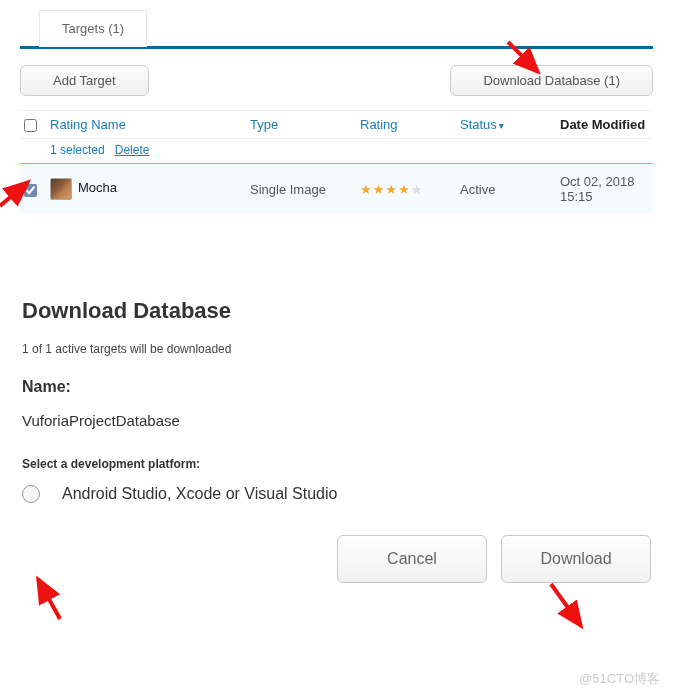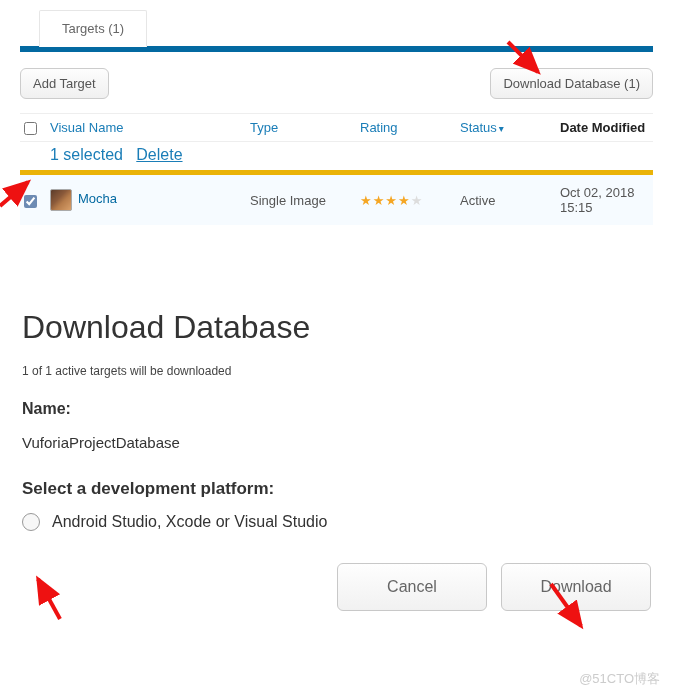--- a/index.html
+++ b/index.html
@@ -10,82 +10,82 @@
     height: 694px;
     position: relative;
     color: #333;
     font-size: 14px;
   }
 
   
   .top-panel {
     padding: 0 20px;
   }
-  .tabs { margin-top: 10px; border-bottom: 6px solid #0369a1; display: flex; padding-left: 19px; }
+  .tabs { margin-top: 10px; border-bottom: 3px solid #0369a1; display: flex; padding-left: 19px; }
   .tab {
     padding: 10px 22px;
     border: 1px solid #e6e6e6;
     border-bottom: 1px solid #fff;
     color: #666;
     font-size: 13px;
     margin-bottom: -1px;
     background:#fff;
     border-radius: 2px 2px 0 0;
   }
 
   .button-row {
     display: flex;
     justify-content: space-between;
     padding: 16px 0 14px 0;
   }
   .btn-grey {
     background: linear-gradient(#fdfdfd,#f0f0f0);
     border: 1px solid #ccc;
     color: #555;
-    padding: 7px 12px;
+    padding: 7px 32px;
     font-size: 13px;
     border-radius: 6px;
     cursor: pointer;
   }
 
   table.targets { width: 100%; border-collapse: collapse; font-size: 13px; }
   table.targets th {
     text-align: left;
     color: #1a7db7;
     font-weight: 400;
     padding: 6px 4px;
     border-top: 1px solid #eee;
     border-bottom: 1px solid #eee;
   }
   table.targets th.dark { color:#222; font-weight:700; }
   .sel-row td {
     color:#1a7db7;
-    font-size:16px;
+    font-size:12px;
     padding: 4px 4px 6px 4px;
-    border-bottom:5px solid #eab308;
+    border-bottom:1px solid #eab308;
   }
 
   table.targets td.data { padding: 10px 4px; color:#555; vertical-align: middle; background:#f6fbff; }
-  table.targets td.data a { color:#0369a1; text-decoration:none; }
+  table.targets td.data a { color:#0f172a; text-decoration:none; }
   .thumb { width:22px; height:22px; background: linear-gradient(135deg,#5b3b2a,#8b5a3a 40%,#b57b4a 60%,#d9a06a); display:inline-block; vertical-align:middle; border:1px solid #aaa; border-radius:2px; margin-right:6px;}
   .stars { color:#f5a623; letter-spacing:1px; }
   .stars .dim { color:#ddd; }
   .chev { font-size:10px; color:#1a7db7; margin-left:2px;}
 
   
   .dialog {
     padding: 24px 22px 0 22px;
   }
-  .dialog h1 { font-size: 32px; font-weight:400; margin: 60px 0 18px 0; }
+  .dialog h1 { font-size: 22px; font-weight:700; margin: 60px 0 18px 0; }
   .dialog .sub { font-size: 12px; color:#444; margin-bottom: 22px; }
   .dialog .lbl { font-size:16px; font-weight:700; margin-bottom:16px; }
   .dialog .val { font-size:15px; color:#333; margin-bottom: 28px; }
-  .dialog .lbl2 { font-size:17px; font-weight:700; margin-bottom:14px; }
-
-  .radio-row { display:flex; align-items:center; margin: 8px 0 20px 0; font-size:16px; color:#333; }
+  .dialog .lbl2 { font-size:12px; font-weight:700; margin-bottom:14px; }
+
+  .radio-row { display:flex; align-items:center; margin: 8px 0 20px 0; font-size:16px; color:#333;gap:10px; }
   .radio {
     width:18px; height:18px; border:1px solid #999; border-radius:50%;
     margin-right:12px; display:inline-flex; align-items:center; justify-content:center;
     background:#f7f7f7;
   }
   .radio.selected { border:2px solid #5a7aa8; background:#eef2f8; }
   .radio .dot { width:8px; height:8px; border-radius:50%; background:#444; }
 
   .action-row { display:flex; gap:14px; justify-content:flex-end; padding: 10px 22px 16px 0; margin-top:22px;}
   .btn-big {
@@ -124,21 +124,21 @@
 
   <div class="button-row">
     <button class="btn-grey">Add Target</button>
     <button class="btn-grey">Download Database (1)</button>
   </div>
 
   <table class="targets">
     <tbody>
         <tr>
       <th style="width:26px;"><input type="checkbox" style=""></th>
-      <th style="width:200px;">Visual Name</th>
+      <th style="width:200px;">Rating Name</th>
       <th style="width:110px;">Type</th>
       <th style="width:100px;">Rating</th>
       <th style="width:100px;"><span>Status</span><span class="chev">▾</span></th>
       <th class="dark">Date Modified</th>
     </tr>
     <tr class="sel-row">
       <td></td>
       <td><span class="muted">1 selected</span>&nbsp;&nbsp;&nbsp;<a href="#" style="color:#1a7db7;">Delete</a></td>
       <td colspan="4"></td>
     </tr>

